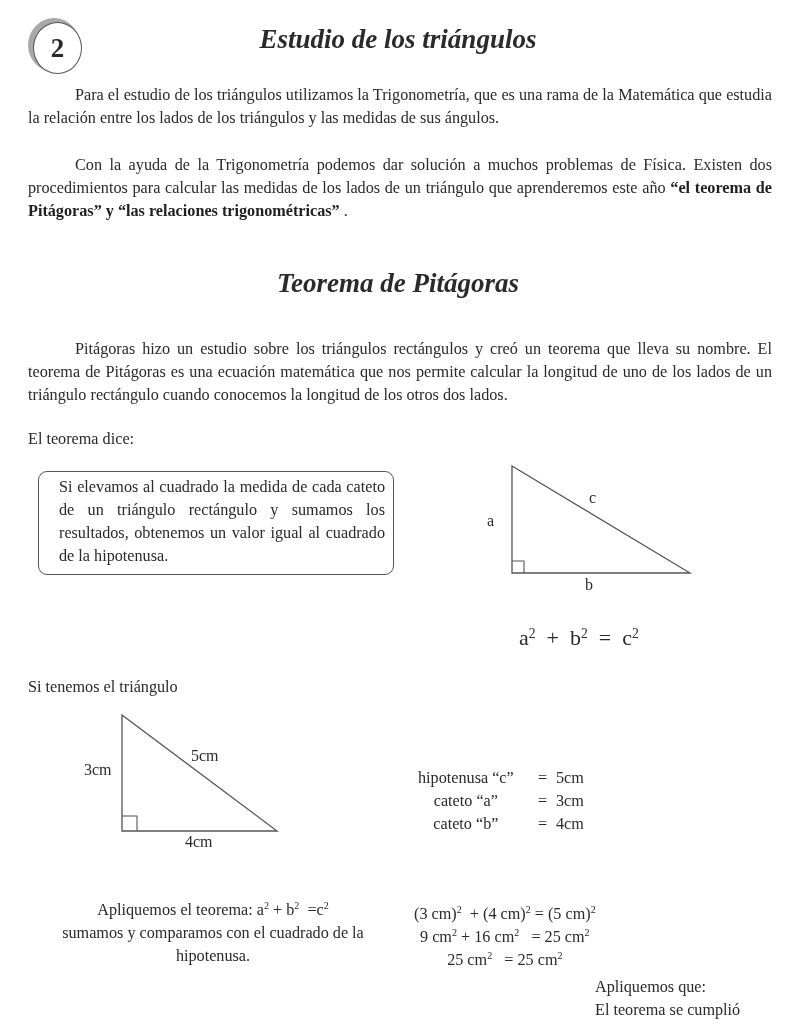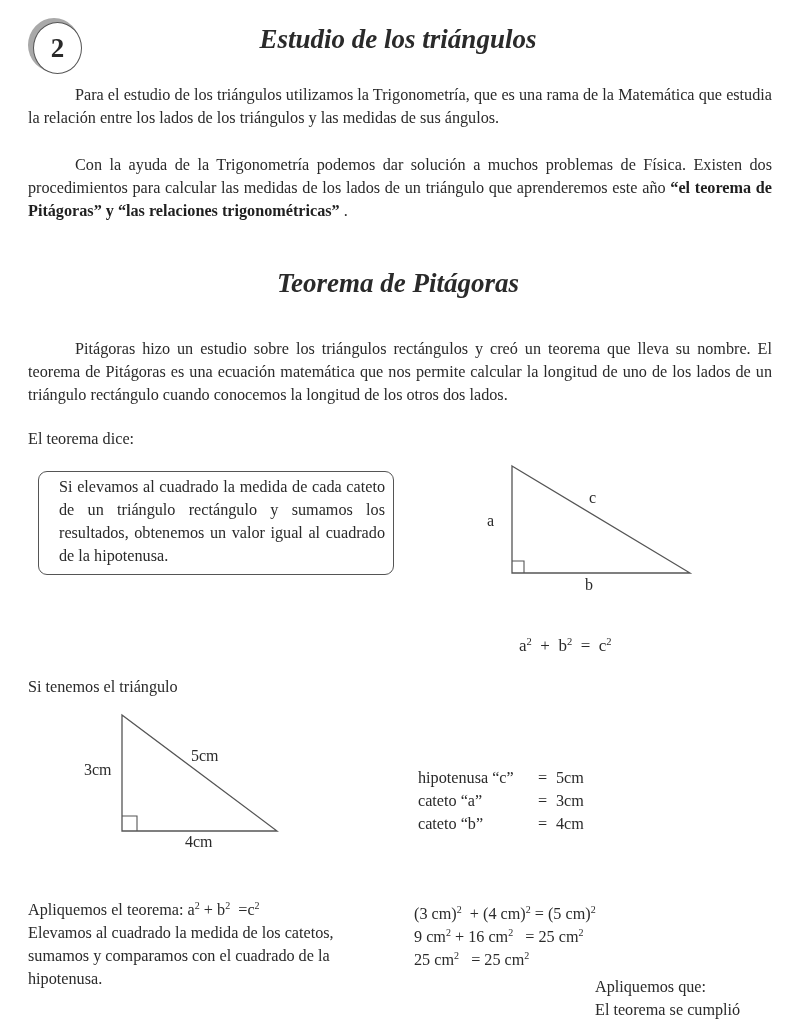--- a/index.html
+++ b/index.html
@@ -6,21 +6,21 @@
   body { width:796px; height:1024px; position:relative; overflow:hidden;
          font-family:"Liberation Serif", "DejaVu Serif", serif; color:#2a2a2a; }
   .abs { position:absolute; }
   .badge { left:28px; top:18px; width:58px; height:58px; }
   .badge .shadow { position:absolute; left:0; top:0; width:52px; height:54px; border-radius:50%; background:#a9a9a9; }
   .badge .circle { position:absolute; left:5px; top:4px; width:49px; height:52px; border-radius:50%; background:#fff; border:1.5px solid #555; box-sizing:border-box;
                    display:flex; align-items:center; justify-content:center; font-weight:bold; font-size:27px; color:#2a2a2a; }
   .title { font-style:italic; font-weight:bold; font-size:27px; color:#2a2a2a; text-align:center; white-space:nowrap;font-family:Liberation Serif, serif; }
   .para { font-size:16.2px; line-height:23px; text-align:justify; }
   .para .indent { display:inline-block; width:47px; }
-  .line { font-size:16.2px; white-space:nowrap; line-height:23px; }
+  .line { font-size:16.2px; white-space:nowrap; line-height:23px;text-align:center; }
   .box { left:38px; top:471px; width:356px; height:104px; border:1.3px solid #555; border-radius:9px; box-sizing:border-box;
          padding:4px 8px 0 20px; font-size:16.2px; line-height:23px; text-align:justify; }
   .lbl { font-size:16px; white-space:nowrap; }
   sup { font-size:0.62em; vertical-align:0.55em; line-height:0; }
   b { color:#1f1f1f; }
 </style>
 </head>
 <body>
 
 <div class="abs badge">
@@ -43,21 +43,21 @@
 <div class="abs box">Si elevamos al cuadrado la medida de cada cateto de un triángulo rectángulo y sumamos los resultados, obtenemos un valor igual al cuadrado de la hipotenusa.</div>
 
 <svg class="abs" style="left:440px; top:450px;" width="300" height="140">
   <polygon points="72,16 250,123 72,123" fill="none" stroke="#555" stroke-width="1.3"></polygon>
   <polyline points="72,111 84,111 84,123" fill="none" stroke="#555" stroke-width="1.1"></polyline>
 </svg>
 <div class="abs lbl" style="left:487px; top:512px;">a</div>
 <div class="abs lbl" style="left:589px; top:489px;">c</div>
 <div class="abs lbl" style="left:585px; top:576px;">b</div>
 
-<div class="abs line" style="left:519px; top:626px; font-size:17px; word-spacing:0;margin-top:8px;">
+<div class="abs line" style="left:519px; top:626px; font-size:22px; word-spacing:0;">
   <span>a</span><sup>2</sup>
   &nbsp;<span>+</span>&nbsp;
   <span>b</span><sup>2</sup>
   &nbsp;<span>=</span>&nbsp;
   <span>c</span><sup>2</sup>
 </div>
 
 <div class="abs line" style="left:28px; top:676px;">Si tenemos el triángulo</div>
 
 <svg class="abs" style="left:100px; top:700px;" width="200" height="140">
@@ -81,21 +81,20 @@
   </div>
   <div class="line" style="position:relative; height:23px;">
     <span>cateto “b”</span>
     <span style="position:absolute; left:120px;">=</span>
     <span style="position:absolute; left:138px;">4cm</span>
   </div>
 </div>
 
 <div class="abs" style="left:28px; top:899px; width:370px;">
   <div class="line"><span>Apliquemos el teorema: </span><span><span>a</span><sup>2</sup> <span>+</span>&nbsp;<span>b</span><sup>2</sup>&nbsp; <span>=</span><span>c</span><sup>2</sup></span></div>
-  <div class="line">Elevamos al cuadrado la medida de los catetos,</div>
   <div class="line">sumamos y comparamos con el cuadrado de la</div>
   <div class="line">hipotenusa.</div>
 </div>
 
 <div class="abs" style="left:414px; top:903px;">
   <div class="line"><span>(3 cm)</span><sup>2</sup>&nbsp;<span> + (4 cm)</span><sup>2</sup><span> = (5 cm)</span><sup>2</sup></div>
   <div class="line"><span>9 cm</span><sup>2</sup><span> + 16 cm</span><sup>2</sup>&nbsp;&nbsp;<span>  = 25 cm</span><sup>2</sup></div>
   <div class="line"><span>25 cm</span><sup>2</sup>&nbsp;&nbsp;<span>  = 25 cm</span><sup>2</sup></div>
 </div>
 

